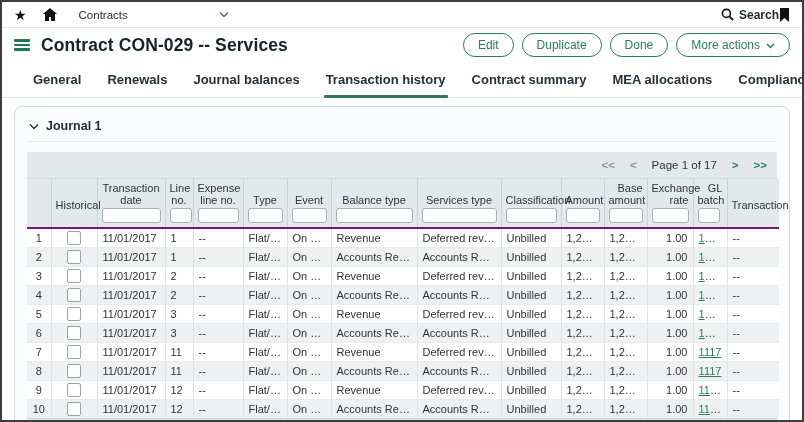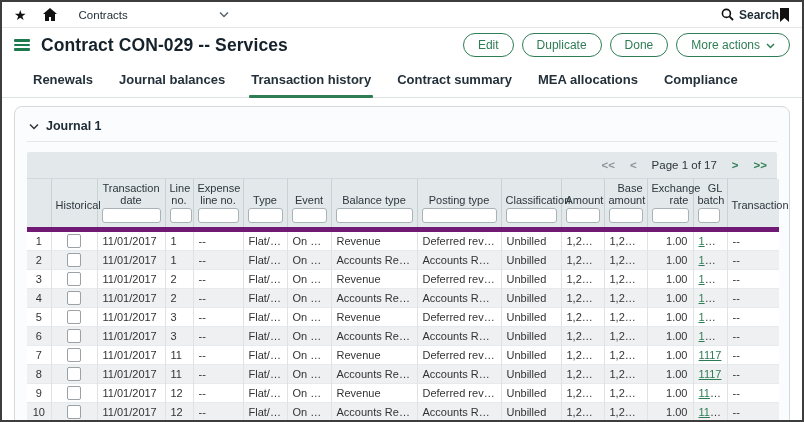--- a/index.html
+++ b/index.html
@@ -42,21 +42,21 @@
   .grid-topbar{background:#e3e8ea;height:26px;display:flex;align-items:center;justify-content:flex-end;
                padding:0 10px;border-bottom:1px solid #d2d9dc;border-radius:2px 2px 0 0;}
   .grid-bottombar{background:#e3e8ea;height:20px;display:flex;align-items:center;justify-content:flex-end;
                padding:0 10px;border-top:1px solid #cdd4d8;}
   .pg-btn,.pg-label{font-size:11.5px;margin-left:15px;}
   .pg-btn{cursor:pointer;font-weight:bold;}
   .pg-btn.off{color:#8c9499;}
   .pg-btn.on{color:#2e7d55;}
   .pg-label{color:#2c363d;}
   table{width:100%;border-collapse:collapse;table-layout:fixed;background:#fff;}
-  thead th{background:#e3e8ea;border-left:1px solid #c9d1d5;border-bottom:5px solid #701a75;
+  thead th{background:#e3e8ea;border-left:1px solid #c9d1d5;border-bottom:2px solid #701a75;
            padding:3px 4px 4px;font-weight:normal;font-size:11px;color:#2c363d;vertical-align:bottom;}
   thead th:first-child{border-left:none;}
   .th-inner{display:flex;flex-direction:column;justify-content:flex-end;min-height:34px;}
   .th-inner.center{justify-content:center;}
   .th-label{line-height:12px;padding-bottom:2px;white-space:normal;}
   .th-label.right{text-align:right;}
   .flt{height:15px;border:1px solid #a9b2b7;border-radius:3px;background:#fff;box-sizing:border-box;width:100%;padding:0 3px;font-size:10px;}
   .flt.narrow{width:22px;}
   tbody td{border-left:1px solid #dfe3e5;border-top:1px solid #e7eaec;padding:2px 5px;height:13px;
            color:#333;white-space:nowrap;overflow:hidden;text-overflow:ellipsis;font-size:11px;}
@@ -117,20 +117,21 @@
       <button class="pill">
         <span>More actions</span>
         <svg width="9" height="6" viewBox="0 0 9 6">
             <polyline points="1,1 4.5,4.5 8,1" fill="none" stroke="currentColor" stroke-width="1.5"></polyline>
           </svg>
       </button>
     </span>
   </div>
 
   <div class="tabs">
+    <span class="tab">General</span>
     <span class="tab">Renewals</span>
     <span class="tab">Journal balances</span>
     <span class="tab active">Transaction history</span>
     <span class="tab">Contract summary</span>
     <span class="tab">MEA allocations</span>
     <span class="tab">Compliance</span>
 
   </div>
 
   <div class="panel">
@@ -212,21 +213,21 @@
                 </div>
               </th>
               <th>
                 <div class="th-inner">
                   <div class="th-label">Balance type</div>
                   <input class="flt" style="">
                 </div>
               </th>
               <th>
                 <div class="th-inner">
-                  <div class="th-label">Posting type</div>
+                  <div class="th-label">Services type</div>
                   <input class="flt" style="">
                 </div>
               </th>
               <th>
                 <div class="th-inner">
                   <div class="th-label">Classification</div>
                   <input class="flt" style="">
                 </div>
               </th>
               <th>

